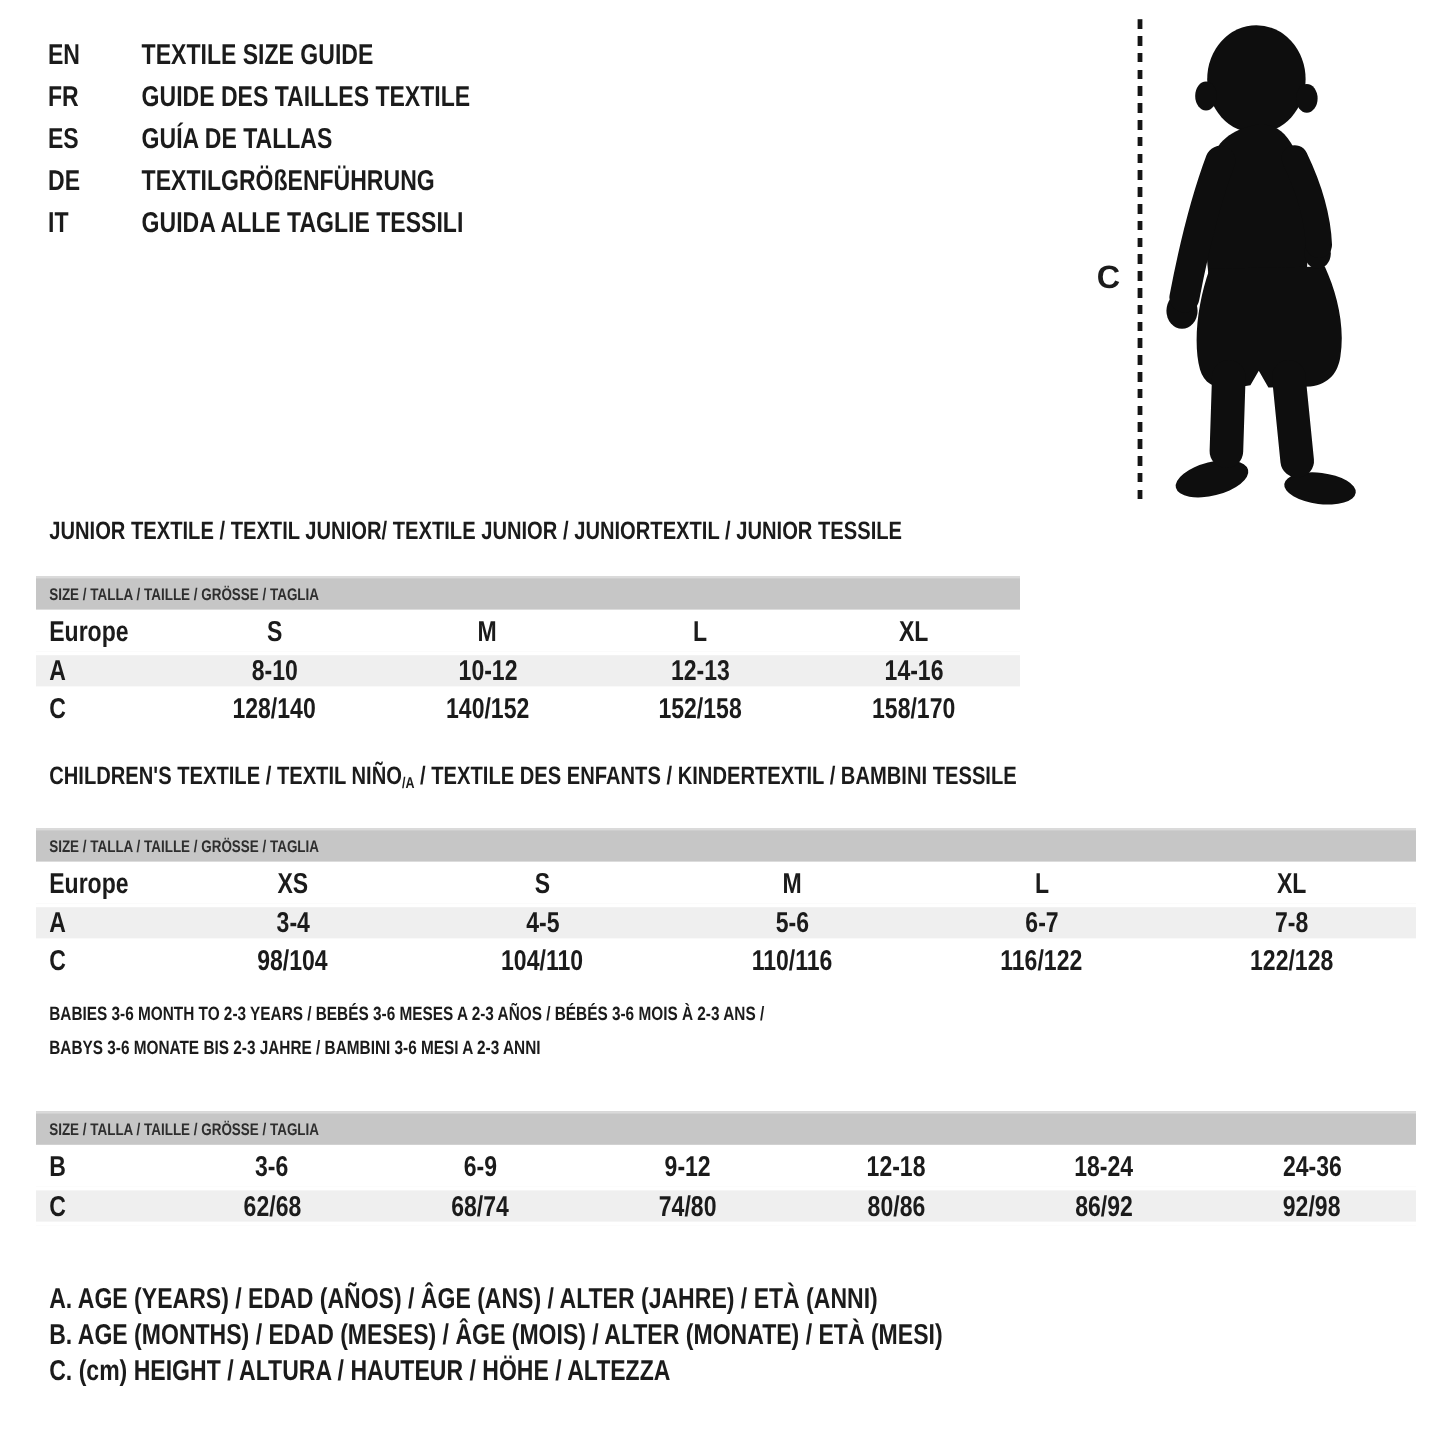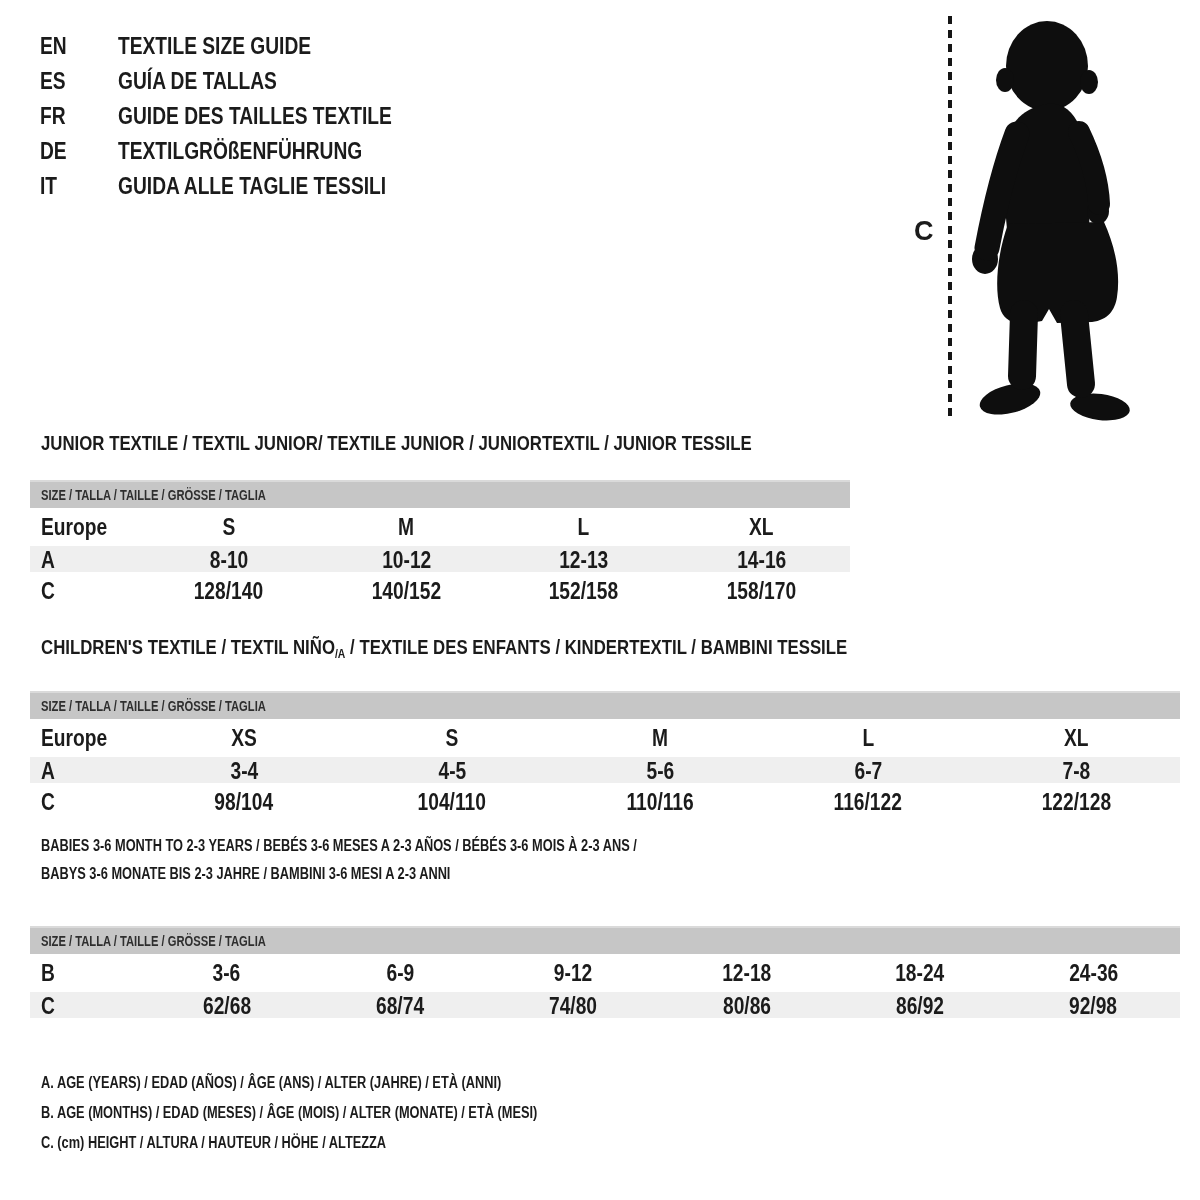--- a/index.html
+++ b/index.html
@@ -41,39 +41,39 @@
 
   .sec-junior   { top:432px; width:820px; }
   .sec-children { top:636px; width:1150px; }
   .sec-babies   { top:832px; width:1150px; }
   .sec-junior .size-bar, .sec-children .size-bar { margin-top:26px; }
   .sec-babies .size-bar { margin-top:38px; }
   .size-bar { margin-bottom:3px; }
 
   
   .legend { position:absolute; left:30px; top:1068px; }
-  .legend-line { font-size:16px; line-height:30px; padding-left:11px; }
+  .legend-line { font-size:24px; line-height:30px; padding-left:11px; }
 </style>
 </head>
 <body>
 
 <div class="page">
 
   <div class="langs">
     <div class="lang-row">
       <span class="lang-code"><span class="cx cxl">EN</span></span>
       <span class="cx cxl">TEXTILE SIZE GUIDE</span>
     </div>
     <div class="lang-row">
+      <span class="lang-code"><span class="cx cxl">FR</span></span>
+      <span class="cx cxl">GUIDE DES TAILLES TEXTILE</span>
+    </div>
+    <div class="lang-row">
       <span class="lang-code"><span class="cx cxl">ES</span></span>
       <span class="cx cxl">GUÍA DE TALLAS</span>
-    </div>
-    <div class="lang-row">
-      <span class="lang-code"><span class="cx cxl">FR</span></span>
-      <span class="cx cxl">GUIDE DES TAILLES TEXTILE</span>
     </div>
     <div class="lang-row">
       <span class="lang-code"><span class="cx cxl">DE</span></span>
       <span class="cx cxl">TEXTILGRÖßENFÜHRUNG</span>
     </div>
     <div class="lang-row">
       <span class="lang-code"><span class="cx cxl">IT</span></span>
       <span class="cx cxl">GUIDA ALLE TAGLIE TESSILI</span>
     </div>
   </div>

